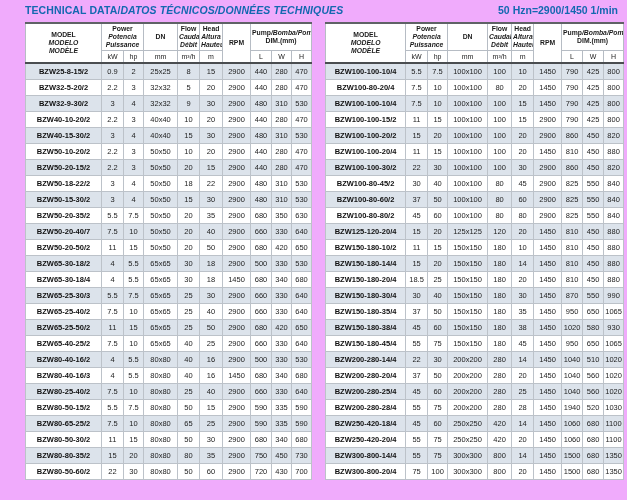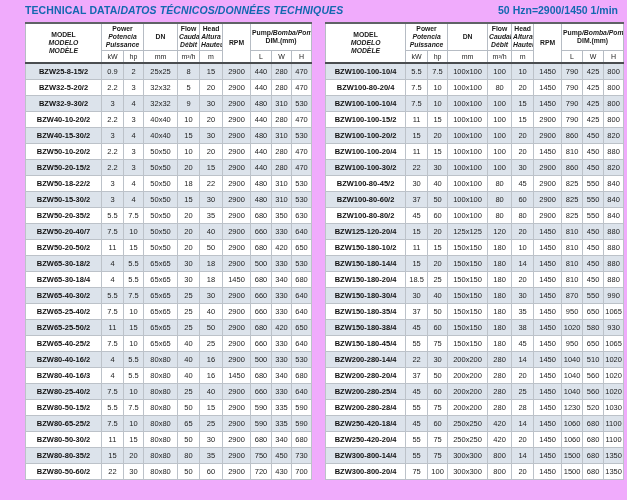--- a/index.html
+++ b/index.html
@@ -275,21 +275,21 @@
             <td class="">5.5</td>
             <td class="">65x65</td>
             <td class="">30</td>
             <td class="">18</td>
             <td class="">1450</td>
             <td class="">680</td>
             <td class="">340</td>
             <td class="">680</td>
           </tr>
           <tr>
-            <td class="model">BZW65-40-30/2</td>
+            <td class="model">BZW65-25-30/3</td>
             <td class="">5.5</td>
             <td class="">7.5</td>
             <td class="">65x65</td>
             <td class="">25</td>
             <td class="">30</td>
             <td class="">2900</td>
             <td class="">660</td>
             <td class="">330</td>
             <td class="">640</td>
           </tr>
@@ -739,21 +739,21 @@
             <td class="">1020</td>
           </tr>
           <tr>
             <td class="model">BZW200-280-28/4</td>
             <td class="">55</td>
             <td class="">75</td>
             <td class="">200x200</td>
             <td class="">280</td>
             <td class="">28</td>
             <td class="">1450</td>
-            <td class="">1230</td>
+            <td class="">1940</td>
             <td class="">520</td>
             <td class="">1030</td>
           </tr>
           <tr>
             <td class="model">BZW250-420-18/4</td>
             <td class="">45</td>
             <td class="">60</td>
             <td class="">250x250</td>
             <td class="">420</td>
             <td class="">14</td>

